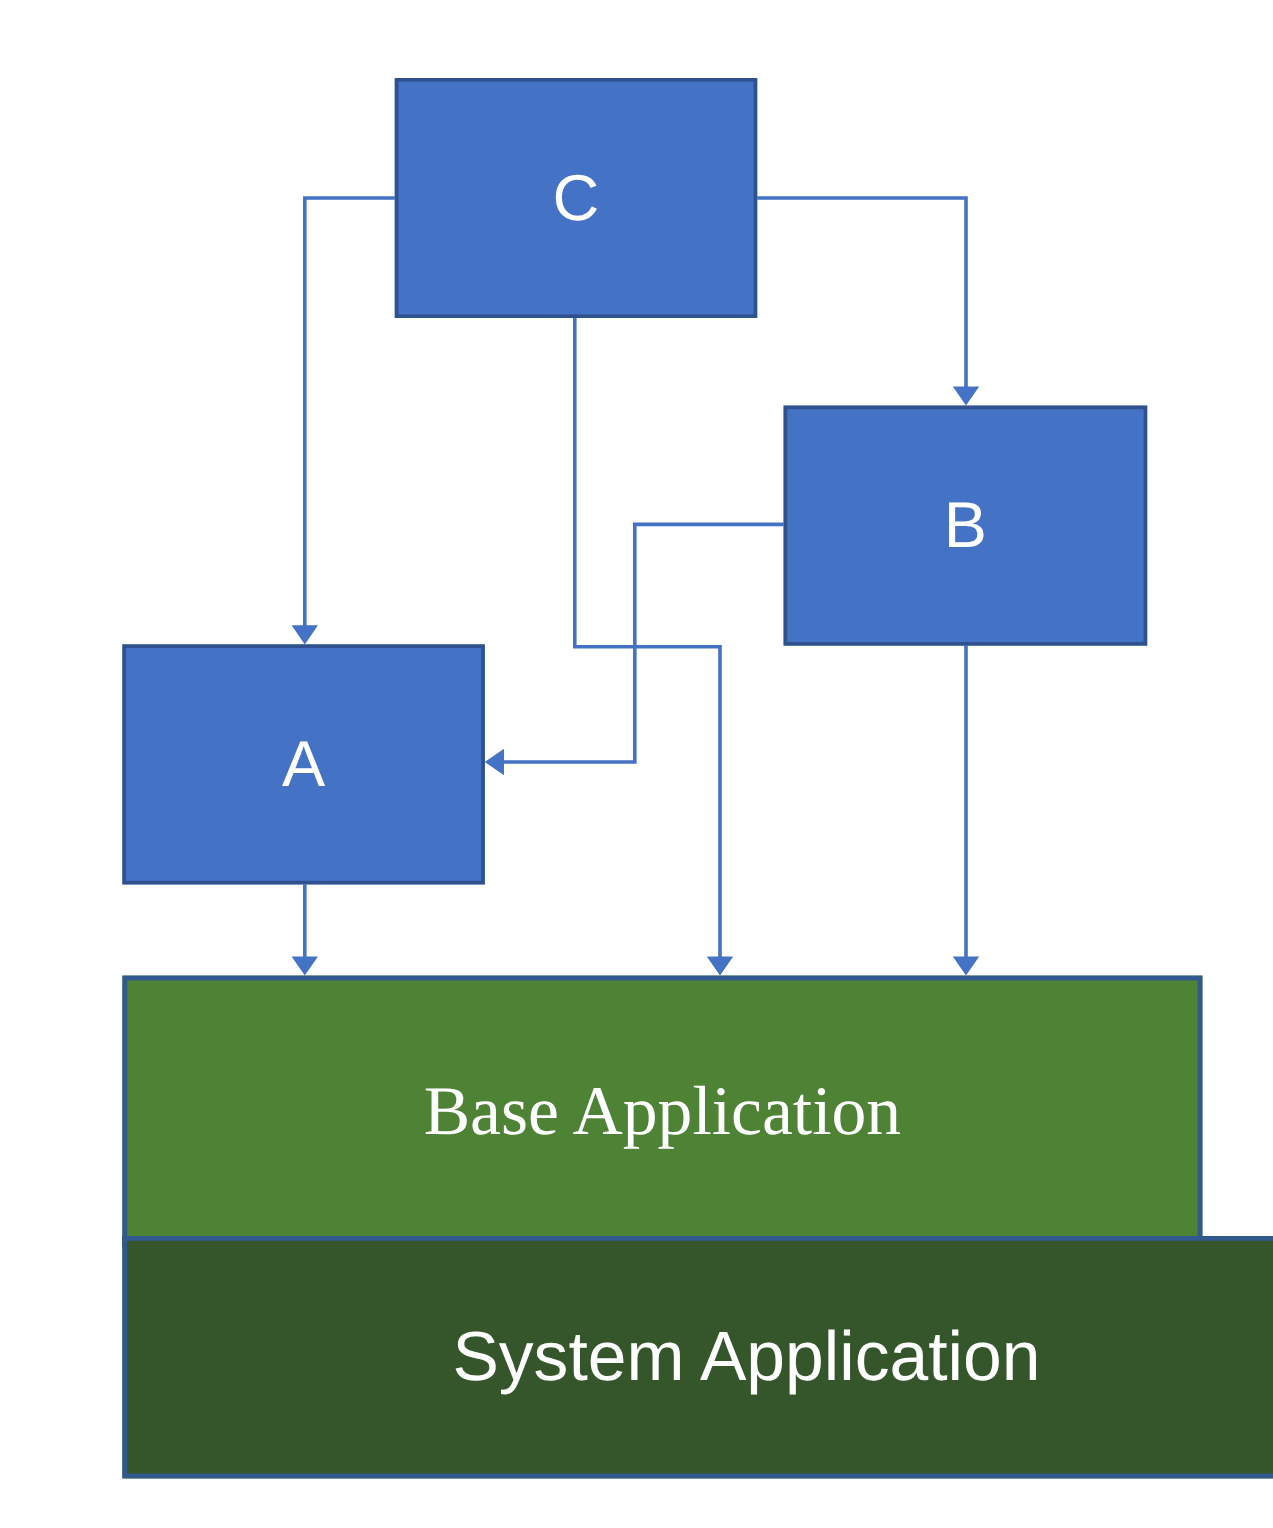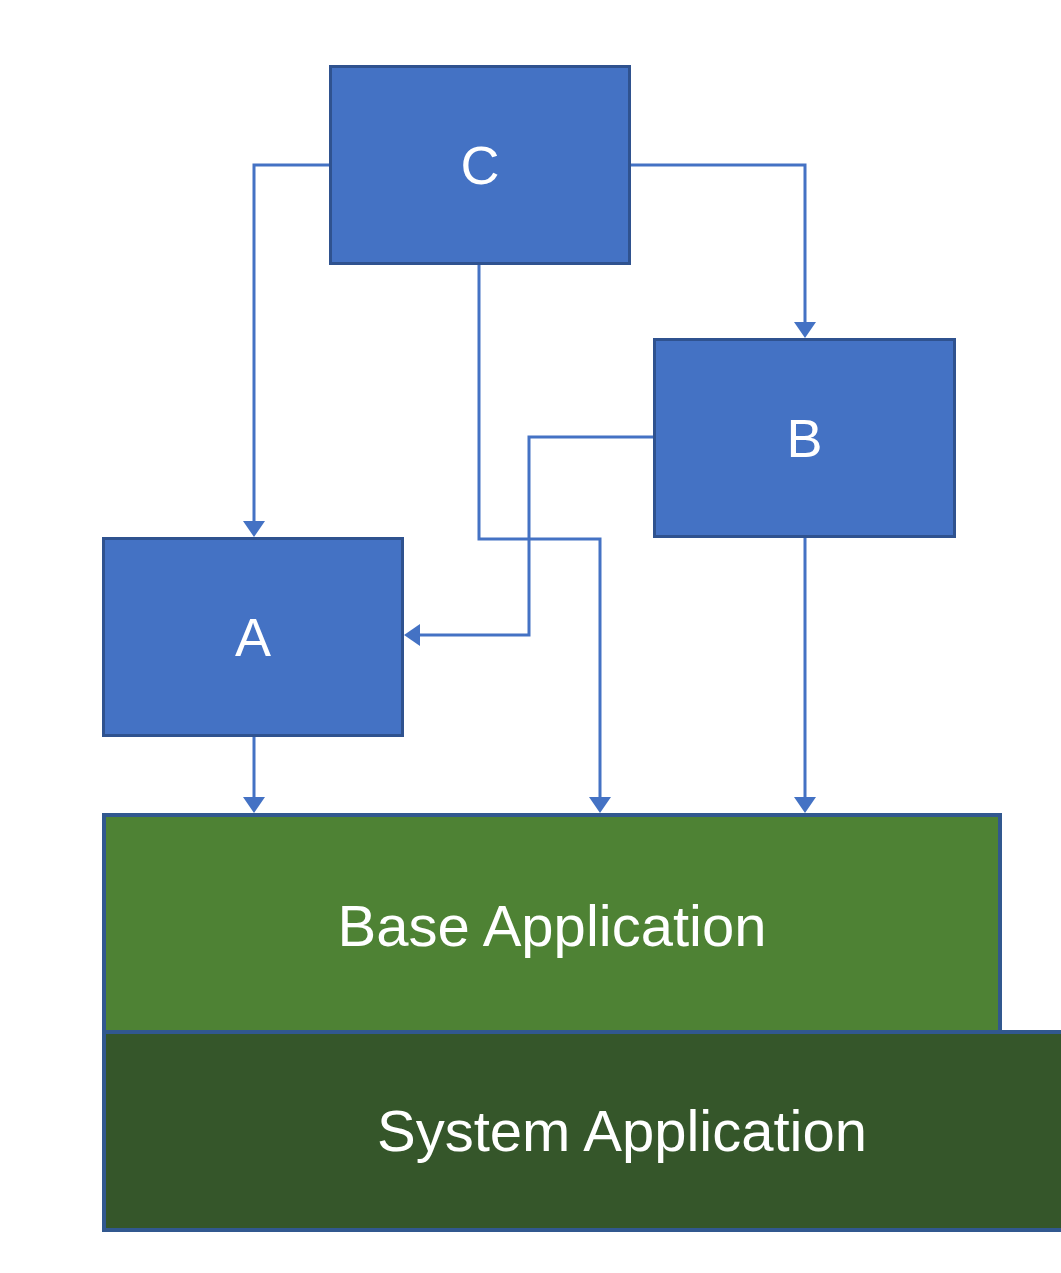--- a/index.html
+++ b/index.html
@@ -96,21 +96,21 @@
   <div id="nodes">
       <div class="node node-blue" style="left: 329px; top: 65px; width: 302px; height: 200px;">
         <span class="node-label">C</span>
       </div>
       <div class="node node-blue" style="left: 653px; top: 338px; width: 303px; height: 200px;">
         <span class="node-label">B</span>
       </div>
       <div class="node node-blue" style="left: 102px; top: 537px; width: 302px; height: 200px;">
         <span class="node-label">A</span>
       </div>
-      <div class="node node-band band-base" style="left: 102px; top: 813px; width: 900px; height: 226px;">
+      <div class="node node-band band-base" style="left: 102px; top: 813px; width: 900px; height: 226px; font-family: Liberation Serif, serif;">
         <span class="node-label">Base Application</span>
       </div>
       <div class="node node-band band-system" style="left: 102px; top: 1030px; width: 1040px; height: 202px;">
         <span class="node-label">System Application</span>
       </div>
     </div>
 
 </div>
 
 </body></html>

